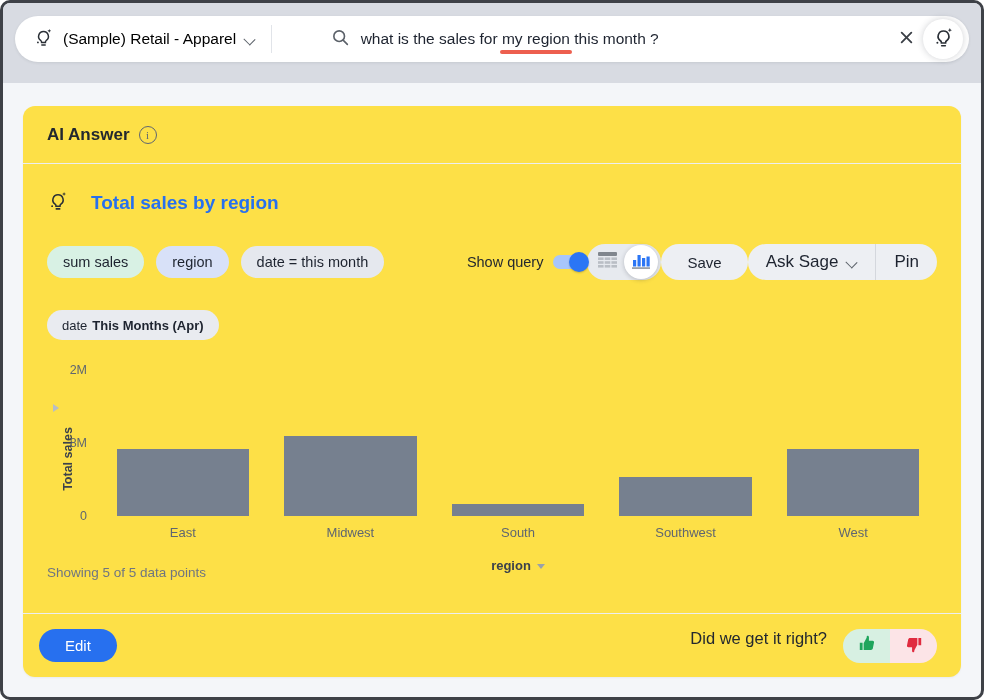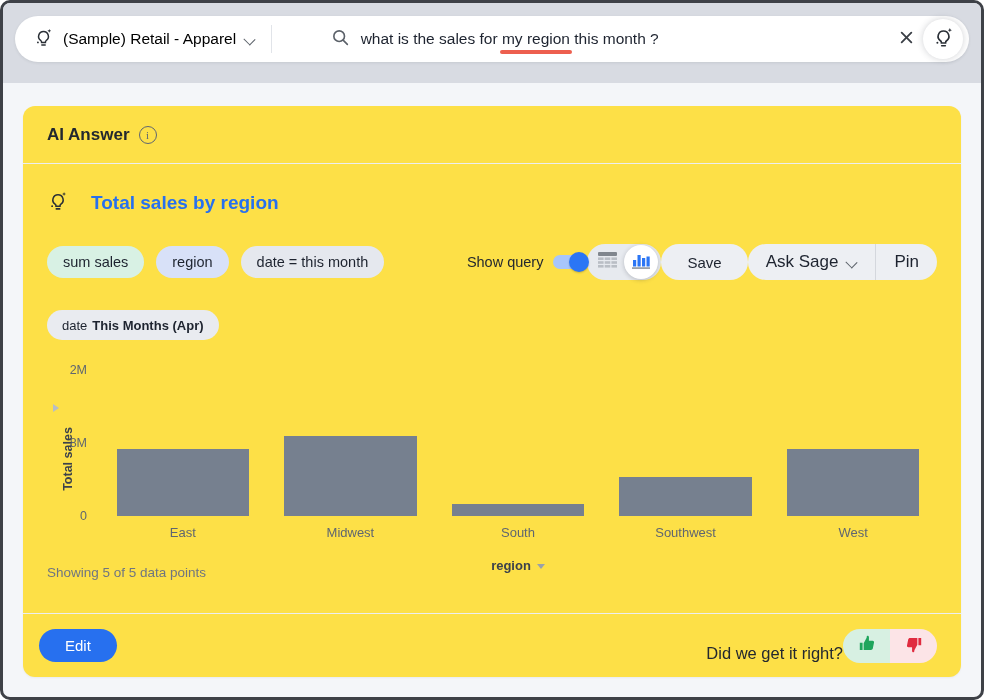--- a/index.html
+++ b/index.html
@@ -100,21 +100,21 @@
     display:flex; align-items:center; justify-content:center; gap:6px; cursor:pointer; }
   .caret-down { width:0; height:0; border-top:5px solid #9aa1aa; border-left:4.5px solid transparent;
     border-right:4.5px solid transparent; display:inline-block; margin-top:2px; }
   .showing { font-size:13.5px; color:#6f7580; margin-top:-8px; }
 
   
   .card-footer { height:64px; border-top:1px solid #eceef1; display:flex; align-items:center;
     justify-content:space-between; padding:0 24px 0 16px; }
   .edit-btn { height:33px; background:#2770ef; color:#fff; border:none; border-radius:17px;
     padding:0 26px; font-size:15px; cursor:pointer; font-family:inherit; }
-  .feedback { display:flex; align-items:flex-end; }
+  .feedback { display:flex; align-items:flex-start; gap:16px; }
   .feedback-label { font-size:16.5px; color:#23282f; }
   .thumbs { display:flex; height:34px; border-radius:17px; overflow:hidden; }
   .thumb { width:47px; display:flex; align-items:center; justify-content:center; cursor:pointer; }
   .thumb.up { background:#d7f0e2; }
   .thumb.down { background:#fce4e7; }
 </style>
 </head>
 <body>
 
 <div class="frame">

